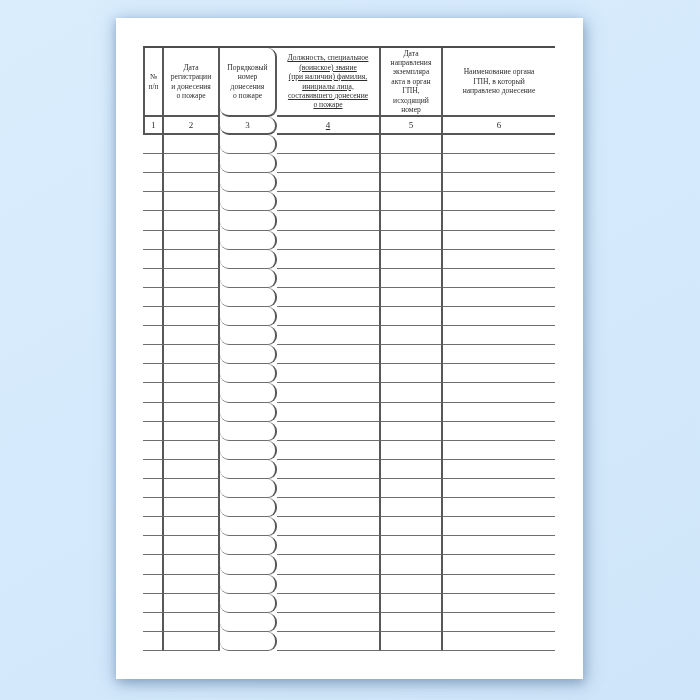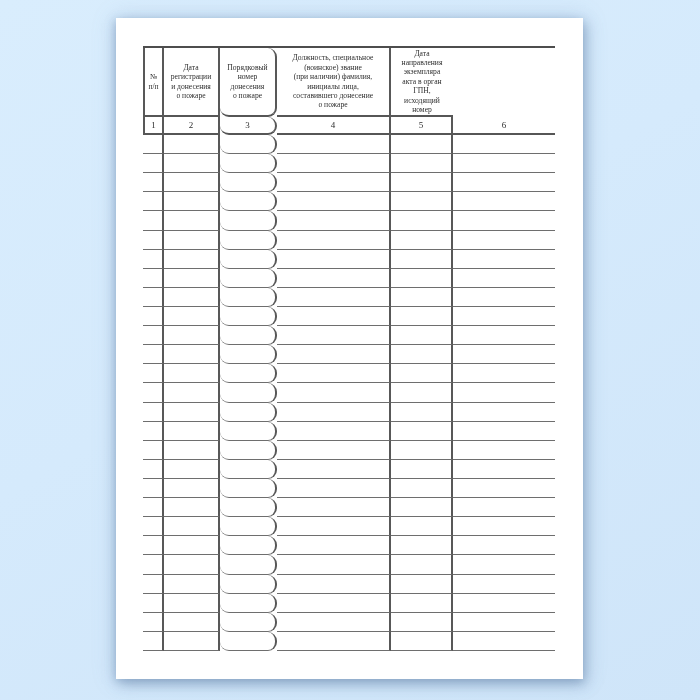--- a/index.html
+++ b/index.html
@@ -29,21 +29,21 @@
     box-sizing:border-box;
     border-right:2px solid #585858;
     display:flex;align-items:center;justify-content:center;
     text-align:center;
     overflow:hidden;
   }
   .cell:last-child{border-right:none;}
   .c1{width:21px;}
   .c2{width:56px;}
   .c3{width:57px;border-radius:9px;}
-  .c4{width:114px;}
+  .c4{width:104px;text-decoration:underline;}
   .c5{width:62px;}
   .c6{flex:1;}
   .header-row{height:69px;}
   .header-row .cell{
     border-bottom:2px solid #565656;
     font-size:7.6px;line-height:9.4px;
     white-space:pre-line;
   }
   .header-row .c1{border-left:2px solid #585858;}
   .number-row{height:18px;}
@@ -80,20 +80,23 @@
 инициалы лица,
 составившего донесение
 о пожаре</div>
         <div class="cell c5">Дата
 направления
 экземпляра
 акта в орган
 ГПН,
 исходящий
 номер</div>
+        <div class="cell c6">Наименование органа
+ГПН, в который
+направлено донесение</div>
       </div>
 
       <div class="row number-row">
         <div class="cell c1">1</div>
         <div class="cell c2">2</div>
         <div class="cell c3">3</div>
         <div class="cell c4">4</div>
         <div class="cell c5">5</div>
         <div class="cell c6">6</div>
       </div>

